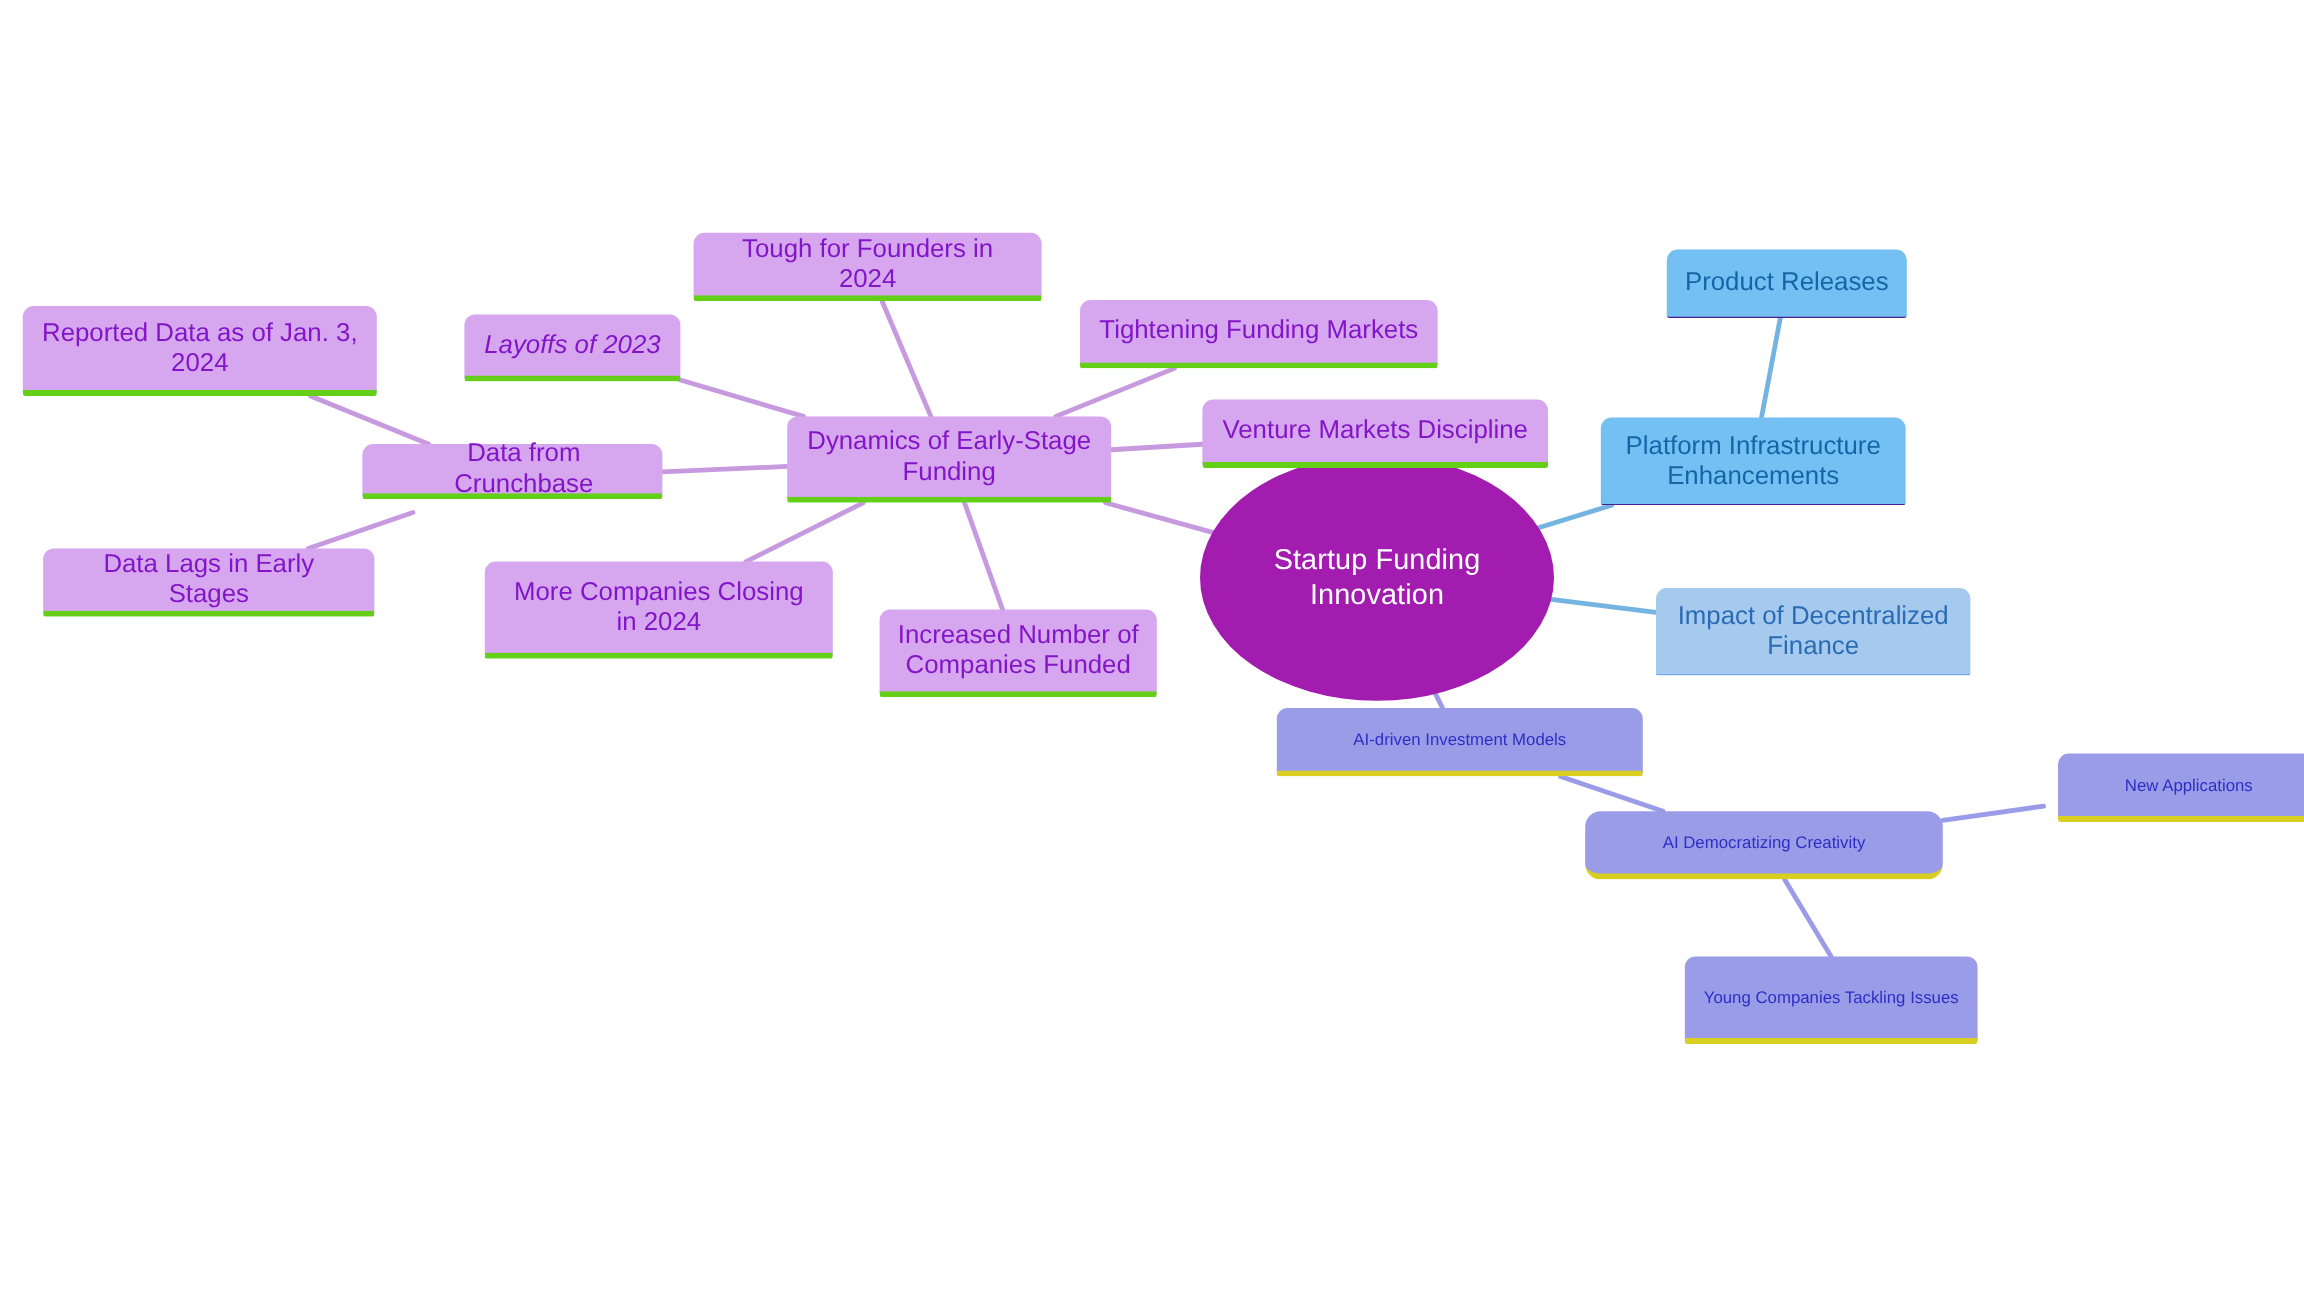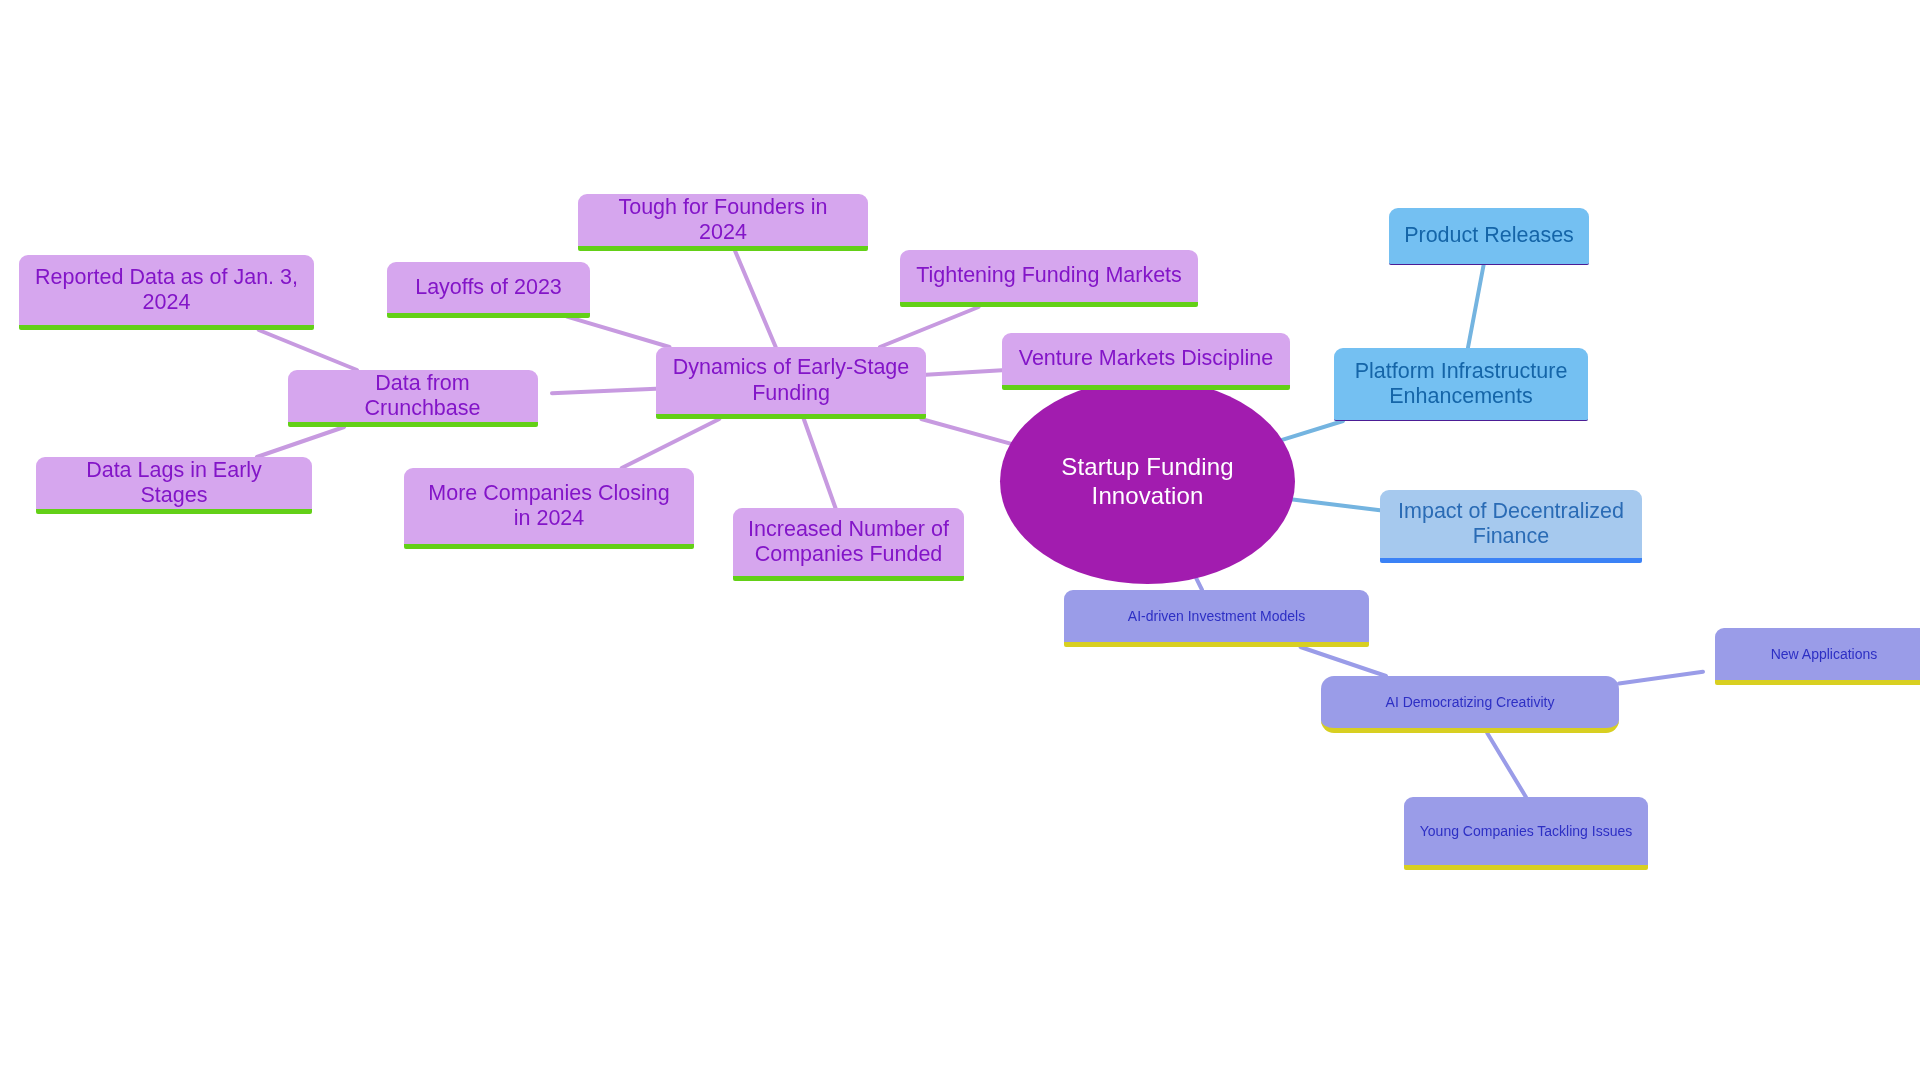--- a/index.html
+++ b/index.html
@@ -61,21 +61,21 @@
     background: #74c0f2;
     color: #1565a8;
     font-size: 21.5px;
     border-bottom: 1px solid #4c1d95;
     border-radius: 9px 9px 2px 2px;
   }
   .node-blue-light {
     background: #a6c9ee;
     color: #2a6bb5;
     font-size: 21.5px;
-    border-bottom: 5px solid #3b82f6;
+    border-bottom: 1px solid #3b82f6;
     border-radius: 9px 9px 2px 2px;
   }
   
   .node-indigo {
     background: #9a9ce8;
     color: #2d2fc4;
     font-size: 14px;
     border-bottom: 5px solid #d8cf21;
     border-radius: 9px 9px 2px 2px;
   }
@@ -104,25 +104,25 @@
       <line x1="1292.7" y1="499.5" x2="1380.0" y2="510.3" stroke="#74b4e0" stroke-width="4" stroke-linecap="round"></line>
       <line x1="1196.2" y1="578.2" x2="1202.1" y2="590.0" stroke="#9a9ce8" stroke-width="4" stroke-linecap="round"></line>
       <line x1="1300.5" y1="647.0" x2="1386.0" y2="676.0" stroke="#9a9ce8" stroke-width="4" stroke-linecap="round"></line>
       <line x1="1619.0" y1="683.6" x2="1703.0" y2="671.8" stroke="#9a9ce8" stroke-width="4" stroke-linecap="round"></line>
       <line x1="1487.2" y1="733.0" x2="1525.9" y2="797.0" stroke="#9a9ce8" stroke-width="4" stroke-linecap="round"></line>
     </svg>
   <div id="node-layer">
       <div class="node node-root" style="left: 1000px; top: 379px; width: 295px; height: 205px; background: #a21caf;"><span class="node-label">Startup Funding Innovation</span></div>
       <div class="node node-purple" style="left: 656px; top: 347px; width: 270px; height: 72px;"><span class="node-label">Dynamics of Early-Stage Funding</span></div>
       <div class="node node-purple" style="left: 19px; top: 255px; width: 295px; height: 75px;"><span class="node-label">Reported Data as of Jan. 3, 2024</span></div>
-      <div class="node node-purple" style="left: 387px; top: 262px; width: 203px; height: 56px;"><span class="node-label">Layoffs of 2023</span></div>
+      <div class="node node-purple" style="left: 387px; top: 262px; width: 180px; height: 56px; font-style: italic;"><span class="node-label">Layoffs of 2023</span></div>
       <div class="node node-purple" style="left: 578px; top: 194px; width: 290px; height: 57px;"><span class="node-label">Tough for Founders in 2024</span></div>
       <div class="node node-purple" style="left: 900px; top: 250px; width: 298px; height: 57px;"><span class="node-label">Tightening Funding Markets</span></div>
       <div class="node node-purple" style="left: 1002px; top: 333px; width: 288px; height: 57px;"><span class="node-label">Venture Markets Discipline</span></div>
-      <div class="node node-purple" style="left: 288px; top: 370px; width: 250px; height: 57px; padding-left: 33px;"><span class="node-label">Data from Crunchbase</span></div>
+      <div class="node node-purple" style="left: 302px; top: 370px; width: 250px; height: 46px; padding-left: 33px;"><span class="node-label">Data from Crunchbase</span></div>
       <div class="node node-purple" style="left: 36px; top: 457px; width: 276px; height: 57px;"><span class="node-label">Data Lags in Early Stages</span></div>
       <div class="node node-purple" style="left: 404px; top: 468px; width: 290px; height: 81px;"><span class="node-label">More Companies Closing in 2024</span></div>
       <div class="node node-purple" style="left: 733px; top: 508px; width: 231px; height: 73px;"><span class="node-label">Increased Number of Companies Funded</span></div>
       <div class="node node-blue" style="left: 1334px; top: 348px; width: 254px; height: 73px;"><span class="node-label">Platform Infrastructure Enhancements</span></div>
       <div class="node node-blue" style="left: 1389px; top: 208px; width: 200px; height: 57px;"><span class="node-label">Product Releases</span></div>
       <div class="node node-blue-light" style="left: 1380px; top: 490px; width: 262px; height: 73px;"><span class="node-label">Impact of Decentralized Finance</span></div>
       <div class="node node-indigo" style="left: 1064px; top: 590px; width: 305px; height: 57px;"><span class="node-label">AI-driven Investment Models</span></div>
       <div class="node node-indigo" style="left: 1321px; top: 676px; width: 298px; height: 57px; border-radius: 13px;"><span class="node-label">AI Democratizing Creativity</span></div>
       <div class="node node-indigo" style="left: 1703px; top: 628px; width: 218px; height: 57px; margin-left: 12px;"><span class="node-label">New Applications</span></div>
       <div class="node node-indigo" style="left: 1404px; top: 797px; width: 244px; height: 73px;"><span class="node-label">Young Companies Tackling Issues</span></div>

